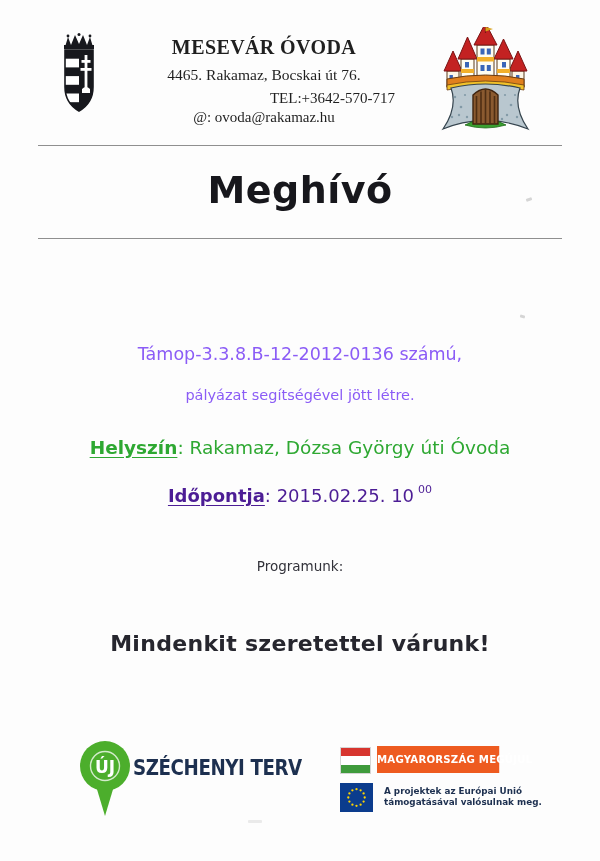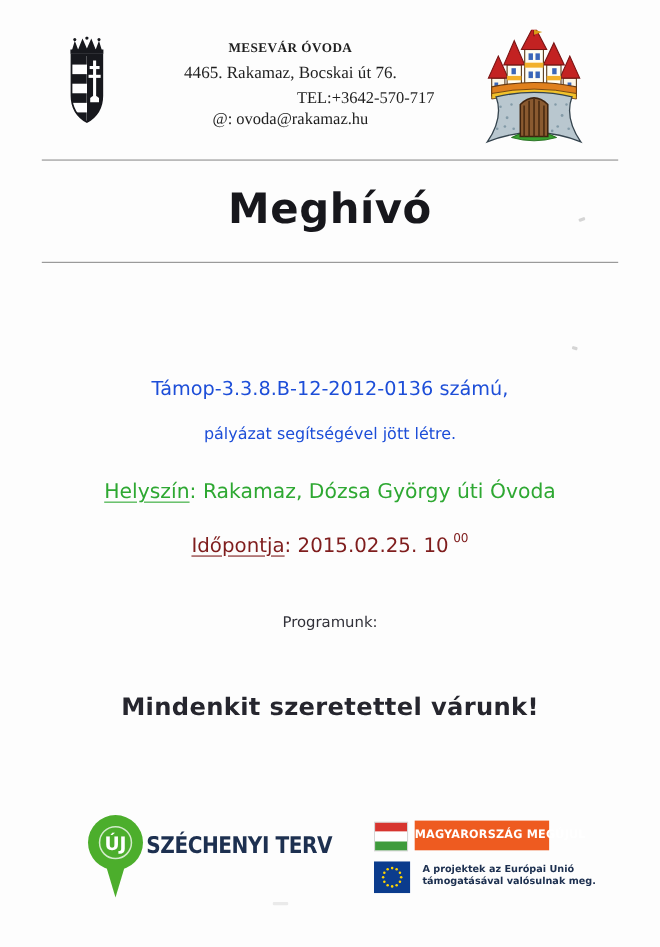--- a/index.html
+++ b/index.html
@@ -6,42 +6,42 @@
   body { background:#e9e9e9; font-family:"DejaVu Sans", sans-serif; }
   .page {
     position:relative; width:600px; height:861px; margin:0 auto;
     background:#fdfdfd; overflow:hidden; color:#32323a;
   }
   
   .coat-of-arms { position:absolute; left:56px; top:33px; width:46px; height:84px; }
   .castle { position:absolute; left:437px; top:27px; width:97px; height:108px; }
   .org-block { position:absolute; left:133px; top:36px; width:262px; text-align:center;
     font-family:"Liberation Serif", serif; color:#1f1f1f; }
-  .org-name { font-size:12px; font-weight:bold; letter-spacing:.4px; margin-bottom:7px; }
+  .org-name { font-size:20px; font-weight:bold; letter-spacing:.4px; margin-bottom:7px; }
   .org-address { font-size:15.5px; margin-bottom:6px; }
   .org-phone { font-size:15px; margin-bottom:2px;text-align:right; }
   .org-email { font-size:15px; }
   
   .rule { position:absolute; left:38px; width:524px; height:0; border-top:1.4px solid #8f8f8f; }
   .rule-top { top:145px; }
   .rule-bottom { top:238px; }
   .page-title { position:absolute; left:0; top:168px; width:100%; text-align:center;
     font-size:38px; font-weight:bold; color:#17171c; letter-spacing:.5px; }
   
   .invite { position:absolute; left:30px; top:279px; width:540px; text-align:center;
     font-size:16px; line-height:23px; color:#32323a; }
   .invite b { font-size:18px; color:#26262e; }
-  .tamop { position:absolute; left:20px; top:344px; width:560px; text-align:center; color:#1d4ed8; }
+  .tamop { position:absolute; left:20px; top:344px; width:560px; text-align:center; color:#8b5cf6; }
   .tamop-head { font-size:17.5px; margin-bottom:3px; }
   .tamop-desc { font-size:14.5px; line-height:18.5px; }
   .loc-line { position:absolute; left:0; top:437px; width:100%; text-align:center;
     font-size:18.5px; color:#2ea832; }
   .date-line { position:absolute; left:0; top:483px; width:100%; text-align:center;
-    font-size:18px; color:#7f1d1d; }
-  .green-u { text-decoration:underline; text-underline-offset:3px; }
+    font-size:18px; color:#4c1d95; }
+  .green-u { text-decoration:underline; text-underline-offset:3px;font-weight:bold; }
   .date-sup { font-size:11px; vertical-align:9px; margin-left:4px; }
   .program-label { position:absolute; left:0; top:534px; width:100%; text-align:center;
     font-size:13.5px; color:#32323a;margin-top:24px; }
   .program-lines { position:absolute; left:0; top:563px; width:100%; text-align:center;
     font-size:15px; line-height:21px; color:#32323a; }
   .closing { position:absolute; left:0; top:631px; width:100%; text-align:center;
     font-size:22px; font-weight:bold; color:#26262e; letter-spacing:.3px; }
   
   .uszt-bubble { position:absolute; left:78px; top:740px; width:54px; height:80px; }
   .uszt-text { position:absolute; left:133px; top:756px; font-size:21px; font-weight:bold;

